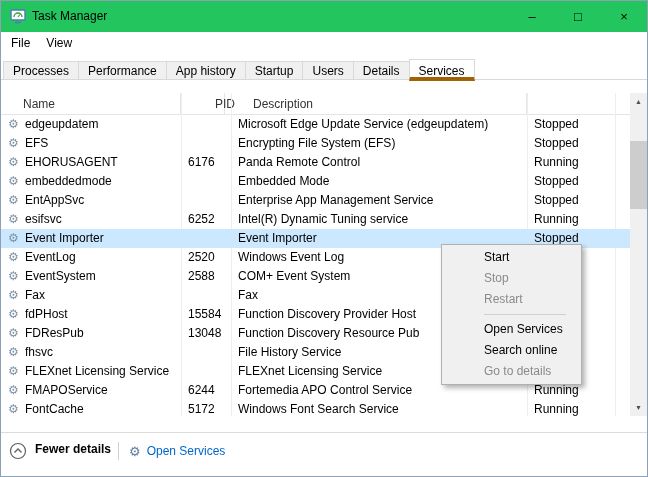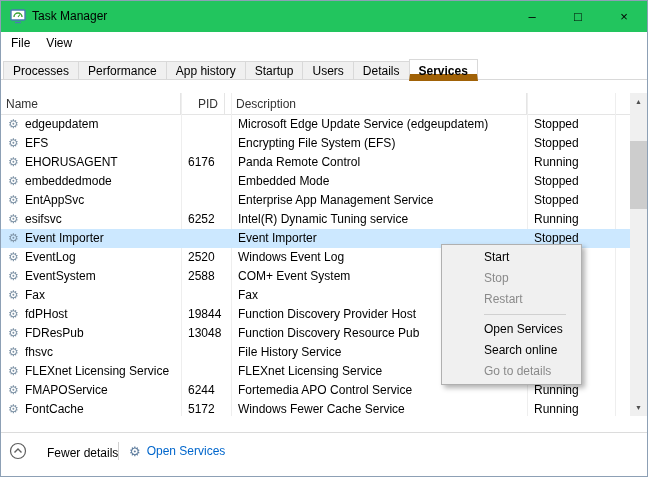--- a/index.html
+++ b/index.html
@@ -15,24 +15,24 @@
   .win-title { position:absolute; left:31px; top:0; line-height:31px; }
   .win-controls { position:absolute; right:0; top:0; height:31px; display:flex; }
   .win-btn { width:46px; height:31px; text-align:center; line-height:31px; font-size:13px; color:#000; cursor:default; }
   
   .menubar { position:absolute; top:31px; left:2px; right:0; height:22px; display:flex; }
   .menu-top-item { padding:0 8px; line-height:22px; }
   
   .tabline { position:absolute; top:78px; left:0; right:0; height:1px; background:#d9d9d9; }
   .tabstrip { position:absolute; top:57px; left:2px; height:22px; display:flex; align-items:flex-end; z-index:2; }
   .tab { height:19px; line-height:19px; padding:0 9px; background:#f0f0f0; border:1px solid #d9d9d9; margin-right:-1px; }
-  .tab.active { height:22px; line-height:22px; background:#fff; border-bottom:7px solid #a16207; margin-bottom:-1px; position:relative; z-index:3;font-weight:bold; }
+  .tab.active { height:22px; line-height:22px; background:#fff; border-bottom:4px solid #a16207; margin-bottom:-1px; position:relative; z-index:3; }
   
   .col-headers { position:absolute; top:92px; left:0; width:629px; height:22px; border-bottom:1px solid #e5e5e5; background:#fff; }
-  .col-h { position:absolute; top:0; height:22px; line-height:22px; padding-left:5px; border-right:1px solid #e5e5e5; color:#333; }
+  .col-h { position:absolute; top:0; height:22px; line-height:22px; padding-left:22px; border-right:1px solid #e5e5e5; color:#333; }
   .col-h-name   { left:0;   width:180px; }
   .col-h-pid    { left:192px; width:32px; }
   .col-h-desc   { left:230px; width:296px; }
   .col-h-status { left:526px; width:88px; }
   .grid-line { position:absolute; top:92px; height:323px; width:1px; background:#eeeeee; }
   .gl-1 { left:180px; } .gl-2 { left:230px; } .gl-3 { left:526px; } .gl-4 { left:614px; }
   .rows { position:absolute; top:114px; left:0; width:629px; height:301px; overflow:hidden; }
   .row { position:relative; height:19px; line-height:19px; white-space:nowrap; }
   .row.selected { background:#cce8ff; }
   .cell { position:absolute; top:0; height:19px; overflow:hidden; }
@@ -48,21 +48,21 @@
   .vs-thumb { position:absolute; left:0; width:17px; top:48px; height:68px; background:#cdcdcd; }
   
   .context-menu { position:absolute; left:440px; top:243px; width:141px; background:#f0f0f0; border:1px solid #b0b0b0; box-shadow:3px 3px 5px rgba(0,0,0,0.3); padding:2px 12px; z-index:10; }
   .menu-item { height:21px; line-height:21px; padding-left:30px; color:#000; }
   .menu-item.disabled { color:#8a8a8a; }
   .menu-item.separator { height:9px; padding:0; position:relative; }
   .menu-item.separator::after { content:""; position:absolute; left:30px; right:3px; top:4px; border-top:1px solid #d0d0d0; }
   
   .footer-line { position:absolute; left:0; right:0; top:431px; height:1px; background:#dcdcdc; }
   .footer { position:absolute; top:432px; left:0; right:0; bottom:0; background:#ffffff; }
-  .fewer-details { position:absolute; left:8px; top:9px; height:18px; display:flex; align-items:flex-end; gap:20px; }
+  .fewer-details { position:absolute; left:8px; top:9px; height:18px; display:flex; align-items:flex-start; gap:8px;font-weight:bold; }
   .footer-divider { position:absolute; left:117px; top:9px; width:1px; height:18px; background:#d0d0d0; }
   .open-services { position:absolute; left:128px; top:9px; height:18px; display:flex; align-items:center; gap:6px; color:#0066cc; }
   .svc-gear { font-size:13px; color:#5f7d9e; }
 </style>
 </head>
 <body>
 
 <div class="window">
 
   <div class="titlebar">
@@ -217,21 +217,21 @@
         </span>
         <span class="cell cell-pid"></span>
         <span class="cell cell-desc">Fax</span>
         <span class="cell cell-status"></span>
       </div>
       <div class="row">
         <span class="cell cell-name">
           <span class="gear">⚙</span>
           <span>fdPHost</span>
         </span>
-        <span class="cell cell-pid">19844</span>
+        <span class="cell cell-pid">15584</span>
         <span class="cell cell-desc">Function Discovery Provider Host</span>
         <span class="cell cell-status"></span>
       </div>
       <div class="row">
         <span class="cell cell-name">
           <span class="gear">⚙</span>
           <span>FDResPub</span>
         </span>
         <span class="cell cell-pid">13048</span>
         <span class="cell cell-desc">Function Discovery Resource Pub</span>
@@ -263,21 +263,21 @@
         <span class="cell cell-pid">6244</span>
         <span class="cell cell-desc">Fortemedia APO Control Service</span>
         <span class="cell cell-status">Running</span>
       </div>
       <div class="row">
         <span class="cell cell-name">
           <span class="gear">⚙</span>
           <span>FontCache</span>
         </span>
         <span class="cell cell-pid">5172</span>
-        <span class="cell cell-desc">Windows Fewer Cache Service</span>
+        <span class="cell cell-desc">Windows Font Search Service</span>
         <span class="cell cell-status">Running</span>
       </div>
     </div>
 
   <div class="vscroll">
     <div class="vs-btn vs-up">▲</div>
     <div class="vs-thumb"></div>
     <div class="vs-btn vs-down">▼</div>
   </div>
 

